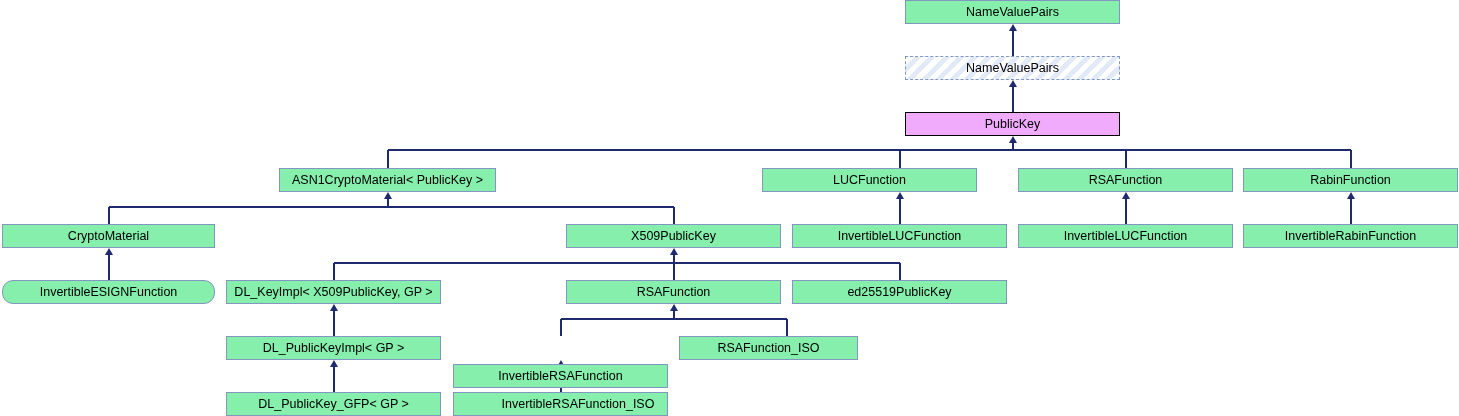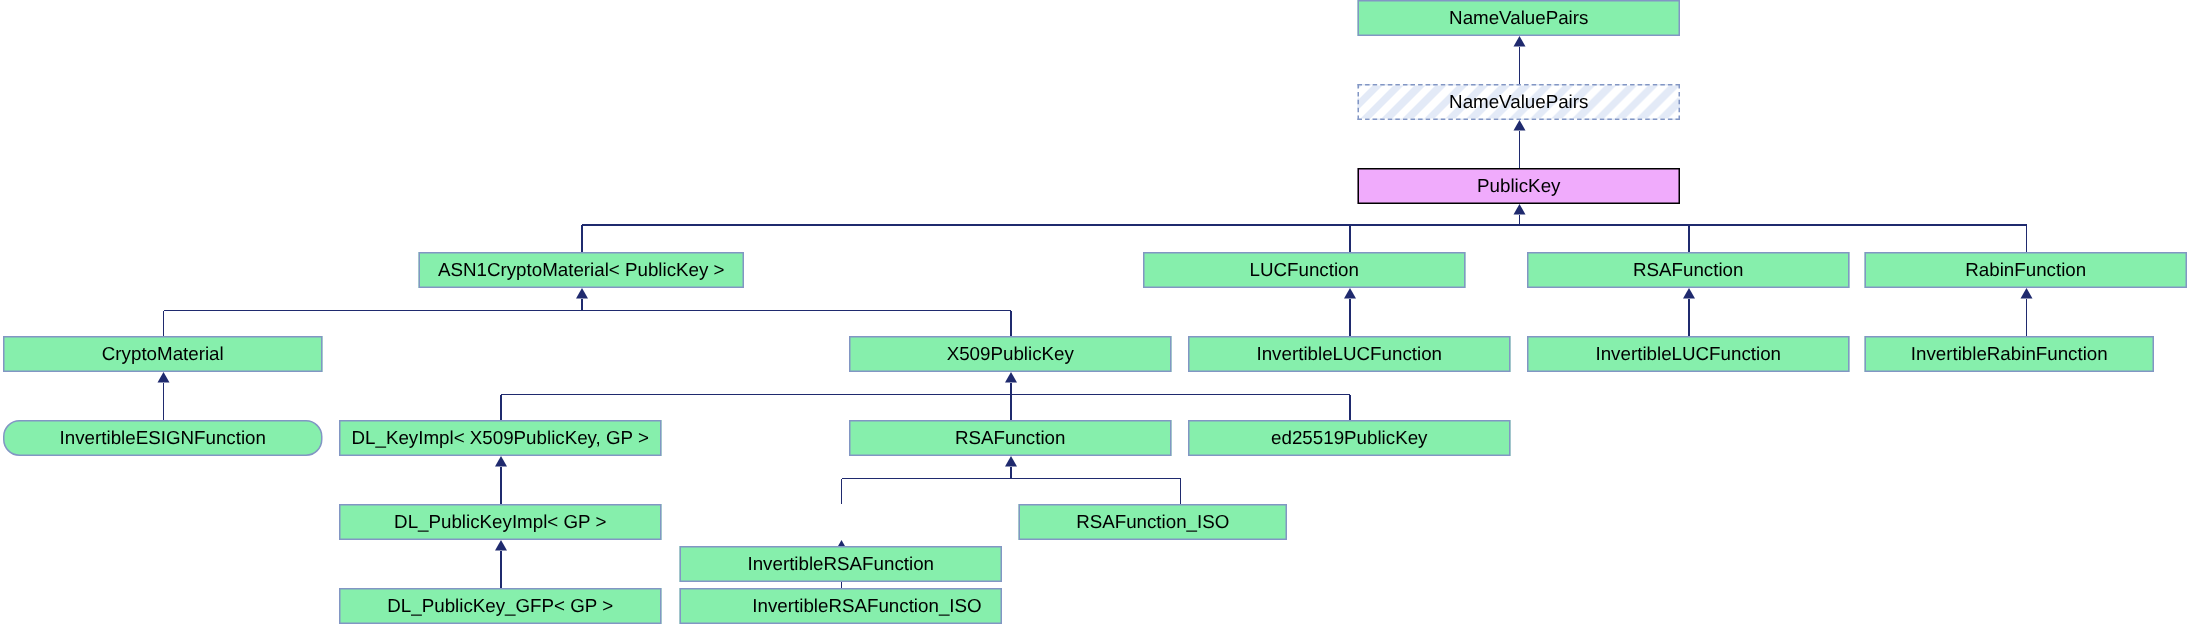--- a/index.html
+++ b/index.html
@@ -149,21 +149,21 @@
       </div>
       <div class="node normal" style="left: 566px; top: 224px; width: 215px;">
         <span class="label">X509PublicKey</span>
       </div>
       <div class="node normal" style="left: 792px; top: 224px; width: 215px;">
         <span class="label">InvertibleLUCFunction</span>
       </div>
       <div class="node normal" style="left: 1018px; top: 224px; width: 215px;">
         <span class="label">InvertibleLUCFunction</span>
       </div>
-      <div class="node normal" style="left: 1243px; top: 224px; width: 193px;">
+      <div class="node normal" style="left: 1243px; top: 224px; width: 215px;">
         <span class="label">InvertibleRabinFunction</span>
       </div>
       <div class="node normal" style="left: 2px; top: 280px; width: 213px; border-radius: 11px;">
         <span class="label">InvertibleESIGNFunction</span>
       </div>
       <div class="node normal" style="left: 226px; top: 280px; width: 215px;">
         <span class="label">DL_KeyImpl&lt; X509PublicKey, GP &gt;</span>
       </div>
       <div class="node normal" style="left: 566px; top: 280px; width: 215px;">
         <span class="label">RSAFunction</span>

